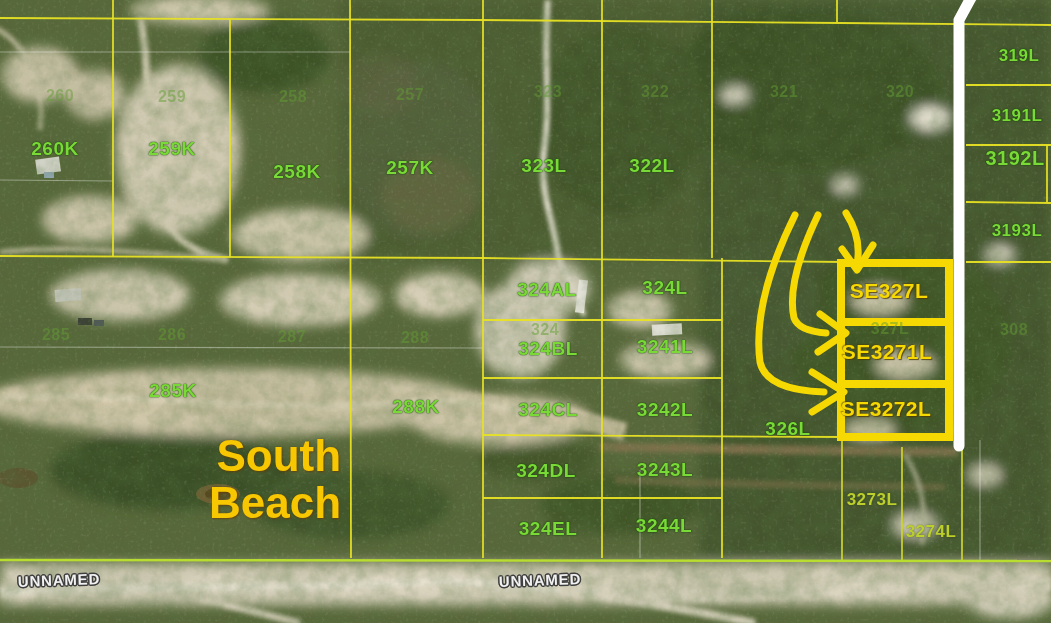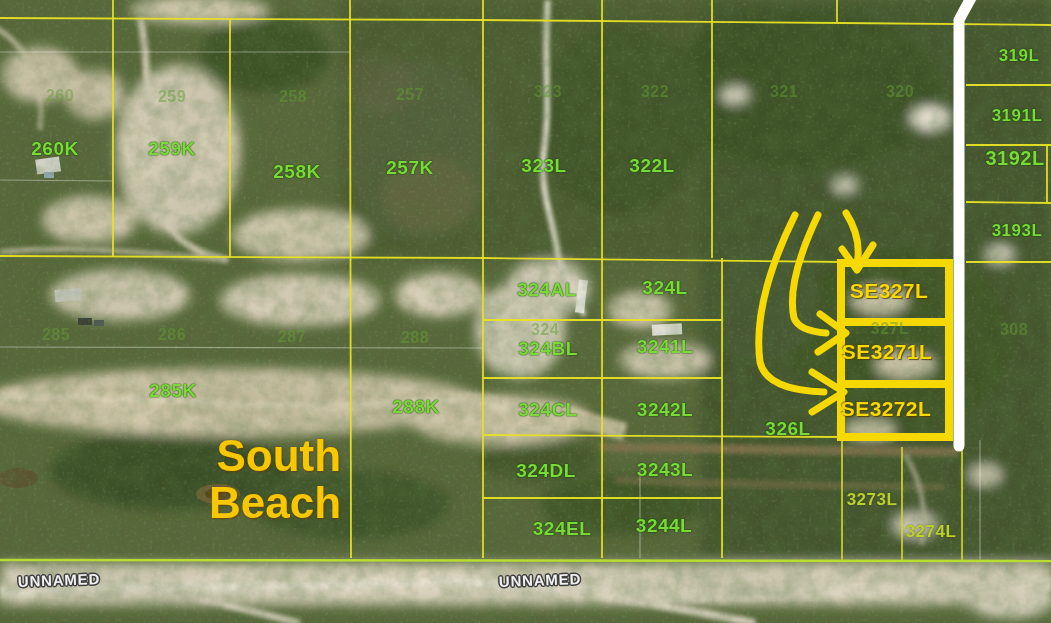--- a/index.html
+++ b/index.html
@@ -240,21 +240,21 @@
       <span class="plabel bright" style="left: 1017px; top: 231px; font-size: 17px;">3193L</span>
       <span class="plabel bright" style="left: 547px; top: 290px;">324AL</span>
       <span class="plabel bright" style="left: 665px; top: 288px;">324L</span>
       <span class="plabel bright" style="left: 548px; top: 349px;">324BL</span>
       <span class="plabel bright" style="left: 665px; top: 347px;">3241L</span>
       <span class="plabel bright" style="left: 548px; top: 410px;">324CL</span>
       <span class="plabel bright" style="left: 665px; top: 410px;">3242L</span>
       <span class="plabel bright" style="left: 788px; top: 421px; margin-top: 8px;">326L</span>
       <span class="plabel bright" style="left: 546px; top: 471px;">324DL</span>
       <span class="plabel bright" style="left: 665px; top: 470px;">3243L</span>
-      <span class="plabel bright" style="left: 562px; top: 529px;">324EL</span>
+      <span class="plabel bright" style="left: 548px; top: 529px;">324EL</span>
       <span class="plabel bright" style="left: 664px; top: 526px;">3244L</span>
       <span class="plabel bright" style="left: 173px; top: 391px;">285K</span>
       <span class="plabel bright" style="left: 416px; top: 407px;">288K</span>
     </div>
   <div class="layer">
       <span class="plabel yg" style="left: 872px; top: 500px;">3273L</span>
       <span class="plabel yg" style="left: 931px; top: 500px; margin-top: 32px;">3274L</span>
     </div>
   <div class="layer">
       <span class="plabel sale-label" style="left: 889px; top: 291px;">SE327L</span>

